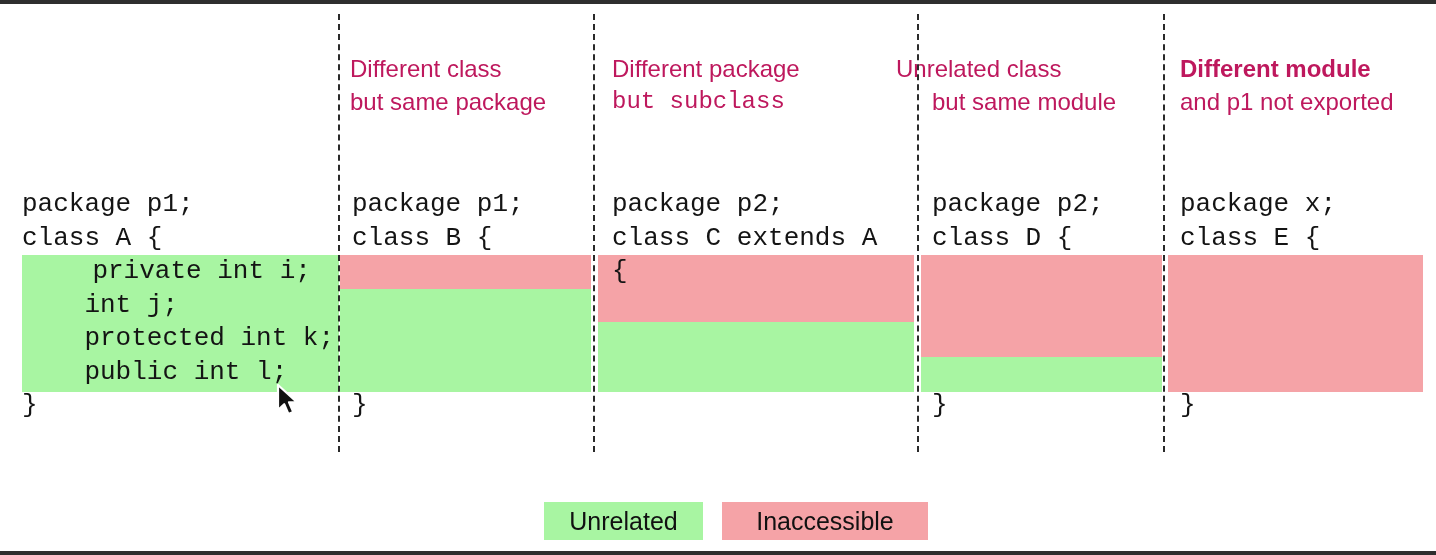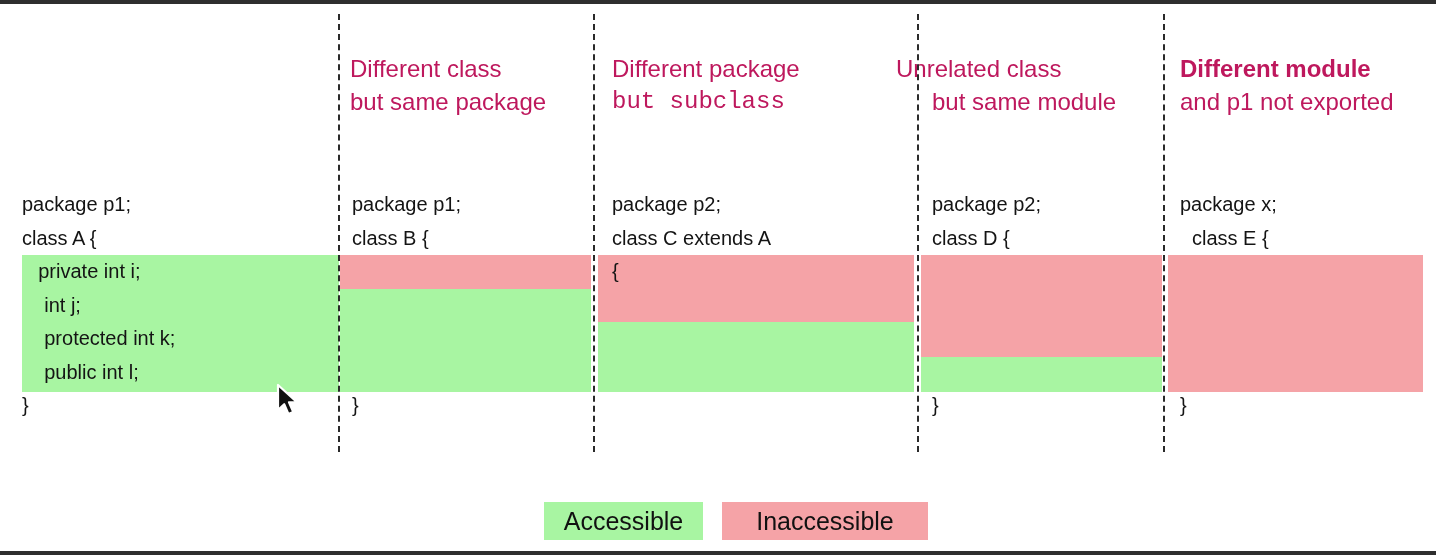--- a/index.html
+++ b/index.html
@@ -9,22 +9,22 @@
   .edge-top{top:0;height:4px;}
   .edge-bottom{top:551px;height:4px;}
   .separator{position:absolute;top:14px;height:438px;width:0;
              border-left:2px dashed #2a2a2a;z-index:5;}
   .sep1{left:338px;}.sep2{left:593px;}.sep3{left:917px;}.sep4{left:1163px;}
   .band{position:absolute;z-index:1;}
   .band.acc{background:var(--accessible,#a8f5a2);}
   .band.inacc{background:var(--inaccessible,#f5a3a7);}
   .hdr{position:absolute;z-index:3;font-size:24px;line-height:33px;
        color:#be185d;white-space:pre;}
-  .code{position:absolute;z-index:3;font-family:Liberation Sans, sans-serif;
-        font-size:20px;line-height:33.5px;height:33.5px;color:#141414;
+  .code{position:absolute;z-index:3;font-family:Liberation Mono, monospace;
+        font-size:26px;line-height:33.5px;height:33.5px;color:#141414;
         white-space:pre;}
   .legend-pill{position:absolute;top:502px;height:38px;z-index:3;
                display:flex;align-items:center;justify-content:center;
                font-size:25px;color:#111;}
   .legend-acc{left:544px;width:159px;background:var(--accessible,#a8f5a2);}
   .legend-inacc{left:722px;width:206px;background:var(--inaccessible,#f5a3a7);}
   .cursor{position:absolute;left:274px;top:383px;z-index:9;}
 </style>
 </head>
 <body>
@@ -34,21 +34,21 @@
 
 <div class="separator sep1"></div>
 <div class="separator sep2"></div>
 <div class="separator sep3"></div>
 <div class="separator sep4"></div>
 
 <div>
   <div class="band acc" style="left:22px;top:255px;width:317px;height:137px;"></div>
   <div class="code" style="left:22px;top:188px;">package p1;</div>
   <div class="code" style="left:22px;top:221.5px;">class A {</div>
-  <div class="code" style="left:16px;top:255px;">    private int i;</div>
+  <div class="code" style="left:30px;top:255px;">    private int i;</div>
   <div class="code" style="left:22px;top:288.5px;">    int j;</div>
   <div class="code" style="left:22px;top:322px;">    protected int k;</div>
   <div class="code" style="left:22px;top:355.5px;">    public int l;</div>
   <div class="code" style="left:22px;top:389px;">}</div>
 </div>
 
 <div>
   <div class="hdr" style="left:350px;top:52px;">Different class</div>
   <div class="hdr" style="left:350px;top:85px;">but same package</div>
   <div class="band inacc" style="left:340px;top:255px;width:251px;height:34px;"></div>
@@ -76,27 +76,27 @@
   <div class="code" style="left:932px;top:188px;">package p2;</div>
   <div class="code" style="left:932px;top:221.5px;">class D {</div>
   <div class="code" style="left:932px;top:389px;">}</div>
 </div>
 
 <div>
   <div class="hdr" style="left:1180px;top:52px;font-weight:bold;">Different module</div>
   <div class="hdr" style="left:1180px;top:85px;">and p1 not exported</div>
   <div class="band inacc" style="left:1168px;top:255px;width:255px;height:137px;"></div>
   <div class="code" style="left:1180px;top:188px;">package x;</div>
-  <div class="code" style="left:1180px;top:221.5px;margin-left:12px;">class E {</div>
+  <div class="code" style="left:1180px;top:221.5px;">class E {</div>
   <div class="code" style="left:1180px;top:389px;">}</div>
 </div>
 
 <div>
   <div class="legend-pill legend-acc">
-    <span>Accessible</span>
+    <span>Unrelated</span>
   </div>
   <div class="legend-pill legend-inacc">
     <span>Inaccessible</span>
   </div>
 </div>
 
 <svg class="cursor" width="26" height="34" viewBox="0 0 26 34">
   <polygon points="4,2 4,27 10.2,21.2 14.4,31 19.2,28.9 15,19.3 23,19.3" fill="#111111" stroke="#ffffff" stroke-width="2.2" stroke-linejoin="round"></polygon>
 </svg>
 

